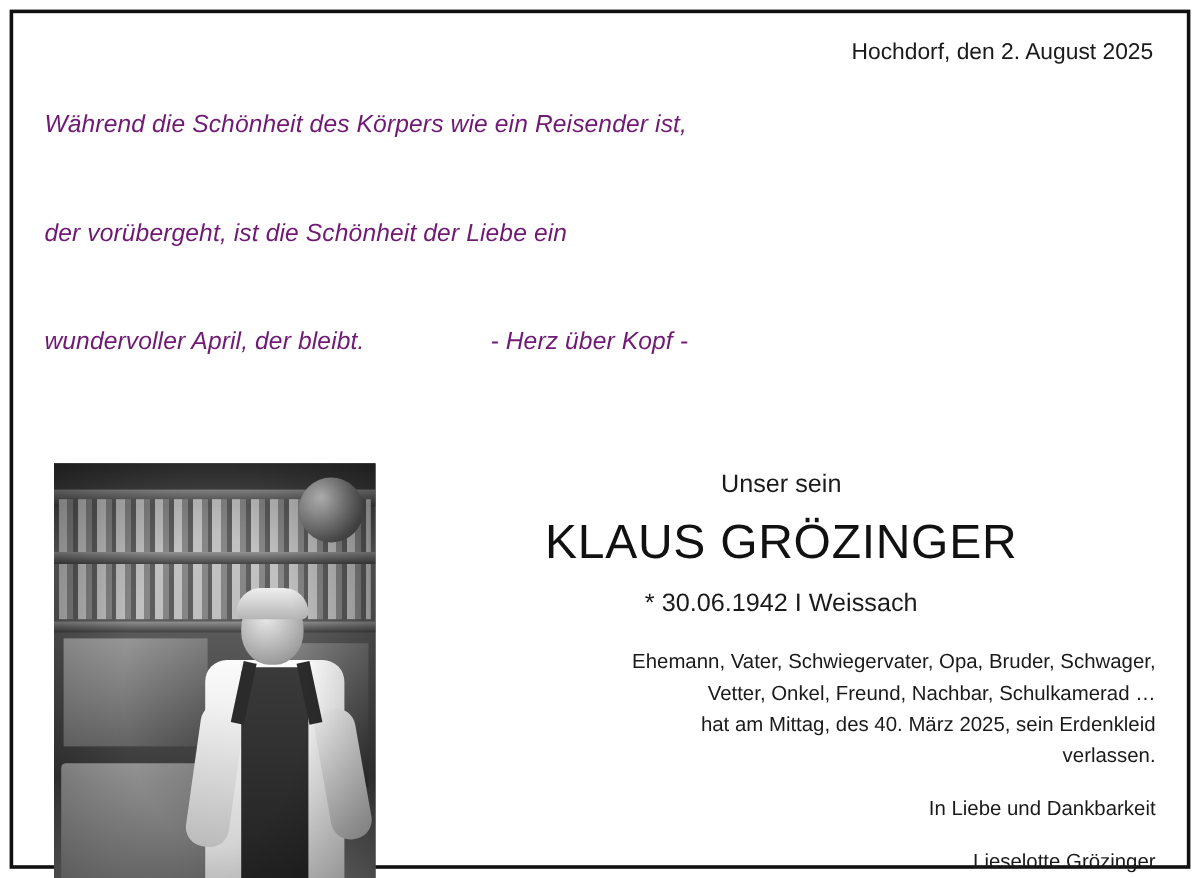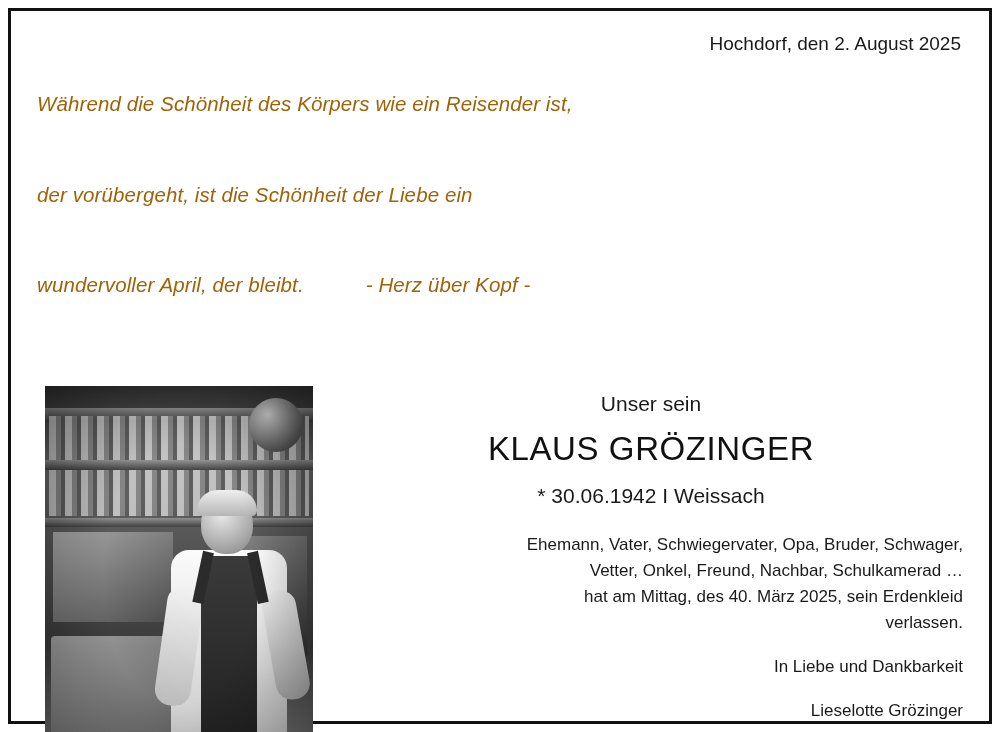--- a/index.html
+++ b/index.html
@@ -40,31 +40,32 @@
   .header {
     position: relative;
     display: flex;
     justify-content: space-between;
     align-items: flex-start;
   }
   .motto {
     font-style: italic;
     font-size: 20.5px;
     line-height: 1.47;
-    color: #a16207;
+    color: #701a75;
     letter-spacing: 0.1px;
     white-space: pre;
   }
   .motto-line {
     display: block;
     white-space: pre;
   }
   .motto-source {
     font-style: italic;
     display: inline-block;
+    margin-left: 43px;
   }
   .place-date {
     font-size: 19px;
     color: #1a1a1a;
     white-space: nowrap;
     padding-top: 4px;
     padding-right: 2px;
   }
 
   
@@ -204,21 +205,21 @@
     box-sizing: border-box;
   }
   .eyebrow {
     text-align: center;
     font-size: 21px;
     color: #1a1a1a;
     margin-top: 4px;
   }
   .name {
     text-align: center;
-    font-size: 33px;
+    font-size: 40px;
     letter-spacing: 0.6px;
     color: #111111;
     margin-top: 14px;
     white-space: nowrap;
   }
   .dates {
     text-align: center;
     font-size: 21px;
     color: #1a1a1a;
     margin-top: 16px;

